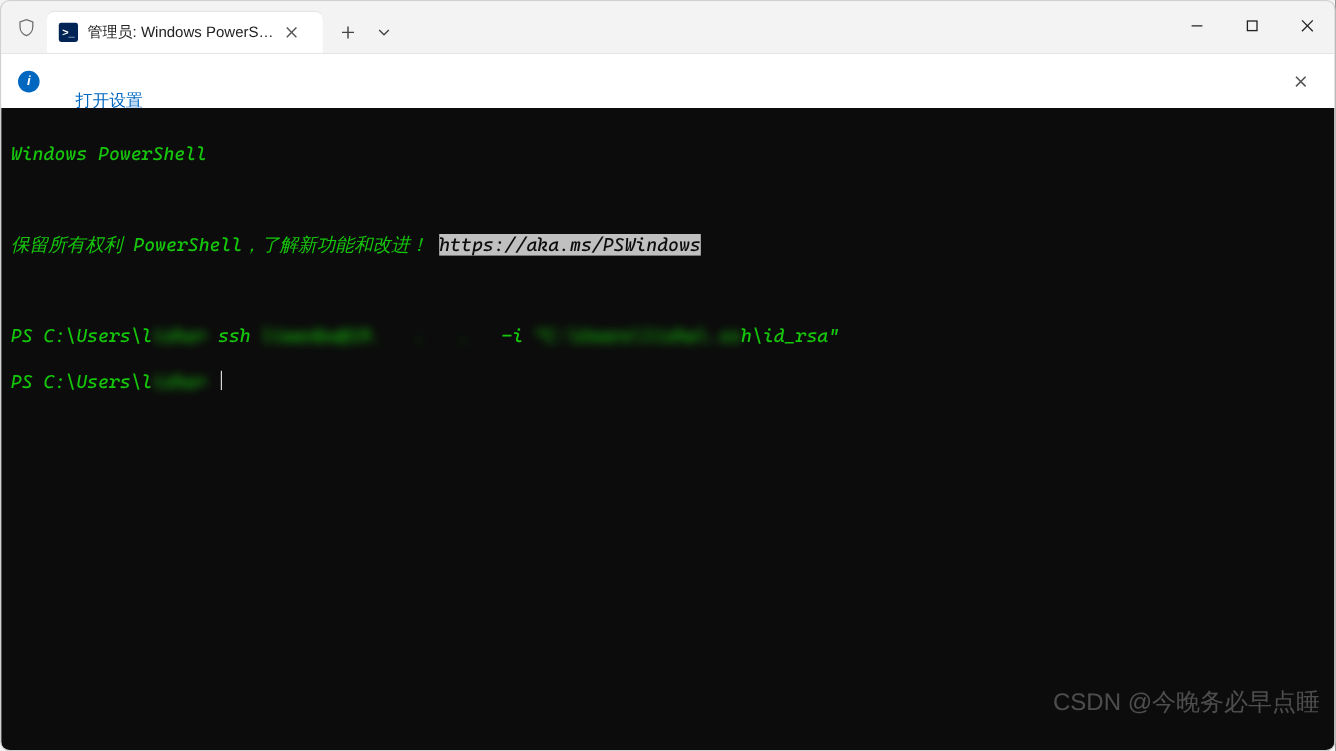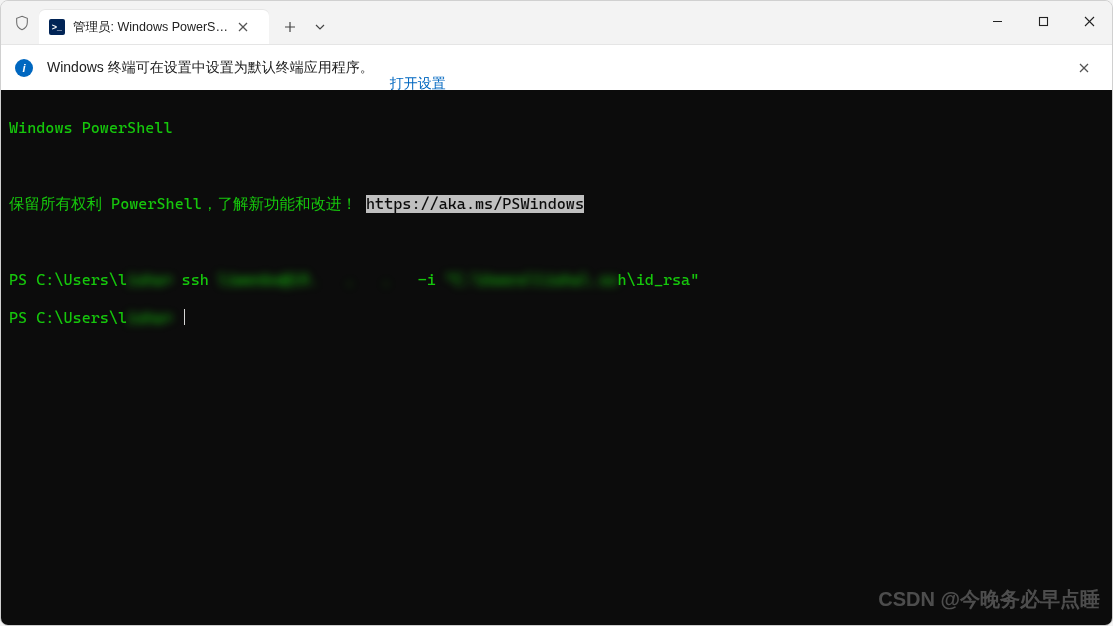--- a/index.html
+++ b/index.html
@@ -140,43 +140,42 @@
     background:#0c0c0c;
     color:#16c60c;
     font-family:"Cascadia Mono","Consolas",monospace;
     font-size:15.5px;
     line-height:19px;
     padding:10px 8px;
     white-space:pre;
     overflow:hidden;
     position:relative;
   }
-  .terminal .line { display:block; }
+  .terminal .line { display:block;font-style:italic; }
   .terminal .highlight { background:#c0c0c0; color:#0c0c0c; }
   .terminal .blurred {
     filter: blur(4px);
     -webkit-filter: blur(4px);
   }
   .cursor {
     display:inline-block;
     width:1px; height:16px;
     background:#d6d6d6;
     vertical-align:-2px;
     margin-left:2px;
   }
 
   
   .watermark {
     position:absolute;
-    right:12px; bottom:16px;
+    right:12px; bottom:29px;
     color:rgba(200,200,200,0.35);
     font-size:20px;
     font-family:"Microsoft YaHei","Segoe UI",sans-serif;
     pointer-events:none;
-    font-weight:bold;
   }
 
   svg { display:block; }
 </style>
 </head>
 <body>
 
 <div class="titlebar">
   <div class="tb-shield">
     <svg width="16" height="16" viewBox="0 0 24 24" fill="none" stroke="currentColor" stroke-width="1.6">
@@ -224,21 +223,20 @@
       <svg width="11" height="11" viewBox="0 0 11 11" stroke="currentColor" stroke-width="1.1">
           <line x1="1" y1="1" x2="10" y2="10"></line>
           <line x1="10" y1="1" x2="1" y2="10"></line>
         </svg>
     </div>
   </div>
 </div>
 
 <div class="infobar">
   <div class="info-ico">i</div>
-  <span class="msg">Windows 终端可在设置中设置为默认终端应用程序。</span>
   <span class="link">打开设置</span>
   <span class="spacer"></span>
   <div class="dismiss">
     <svg width="12" height="12" viewBox="0 0 12 12" stroke="currentColor" stroke-width="1.3">
         <line x1="2" y1="2" x2="10" y2="10"></line>
         <line x1="10" y1="2" x2="2" y2="10"></line>
       </svg>
   </div>
 </div>
 

